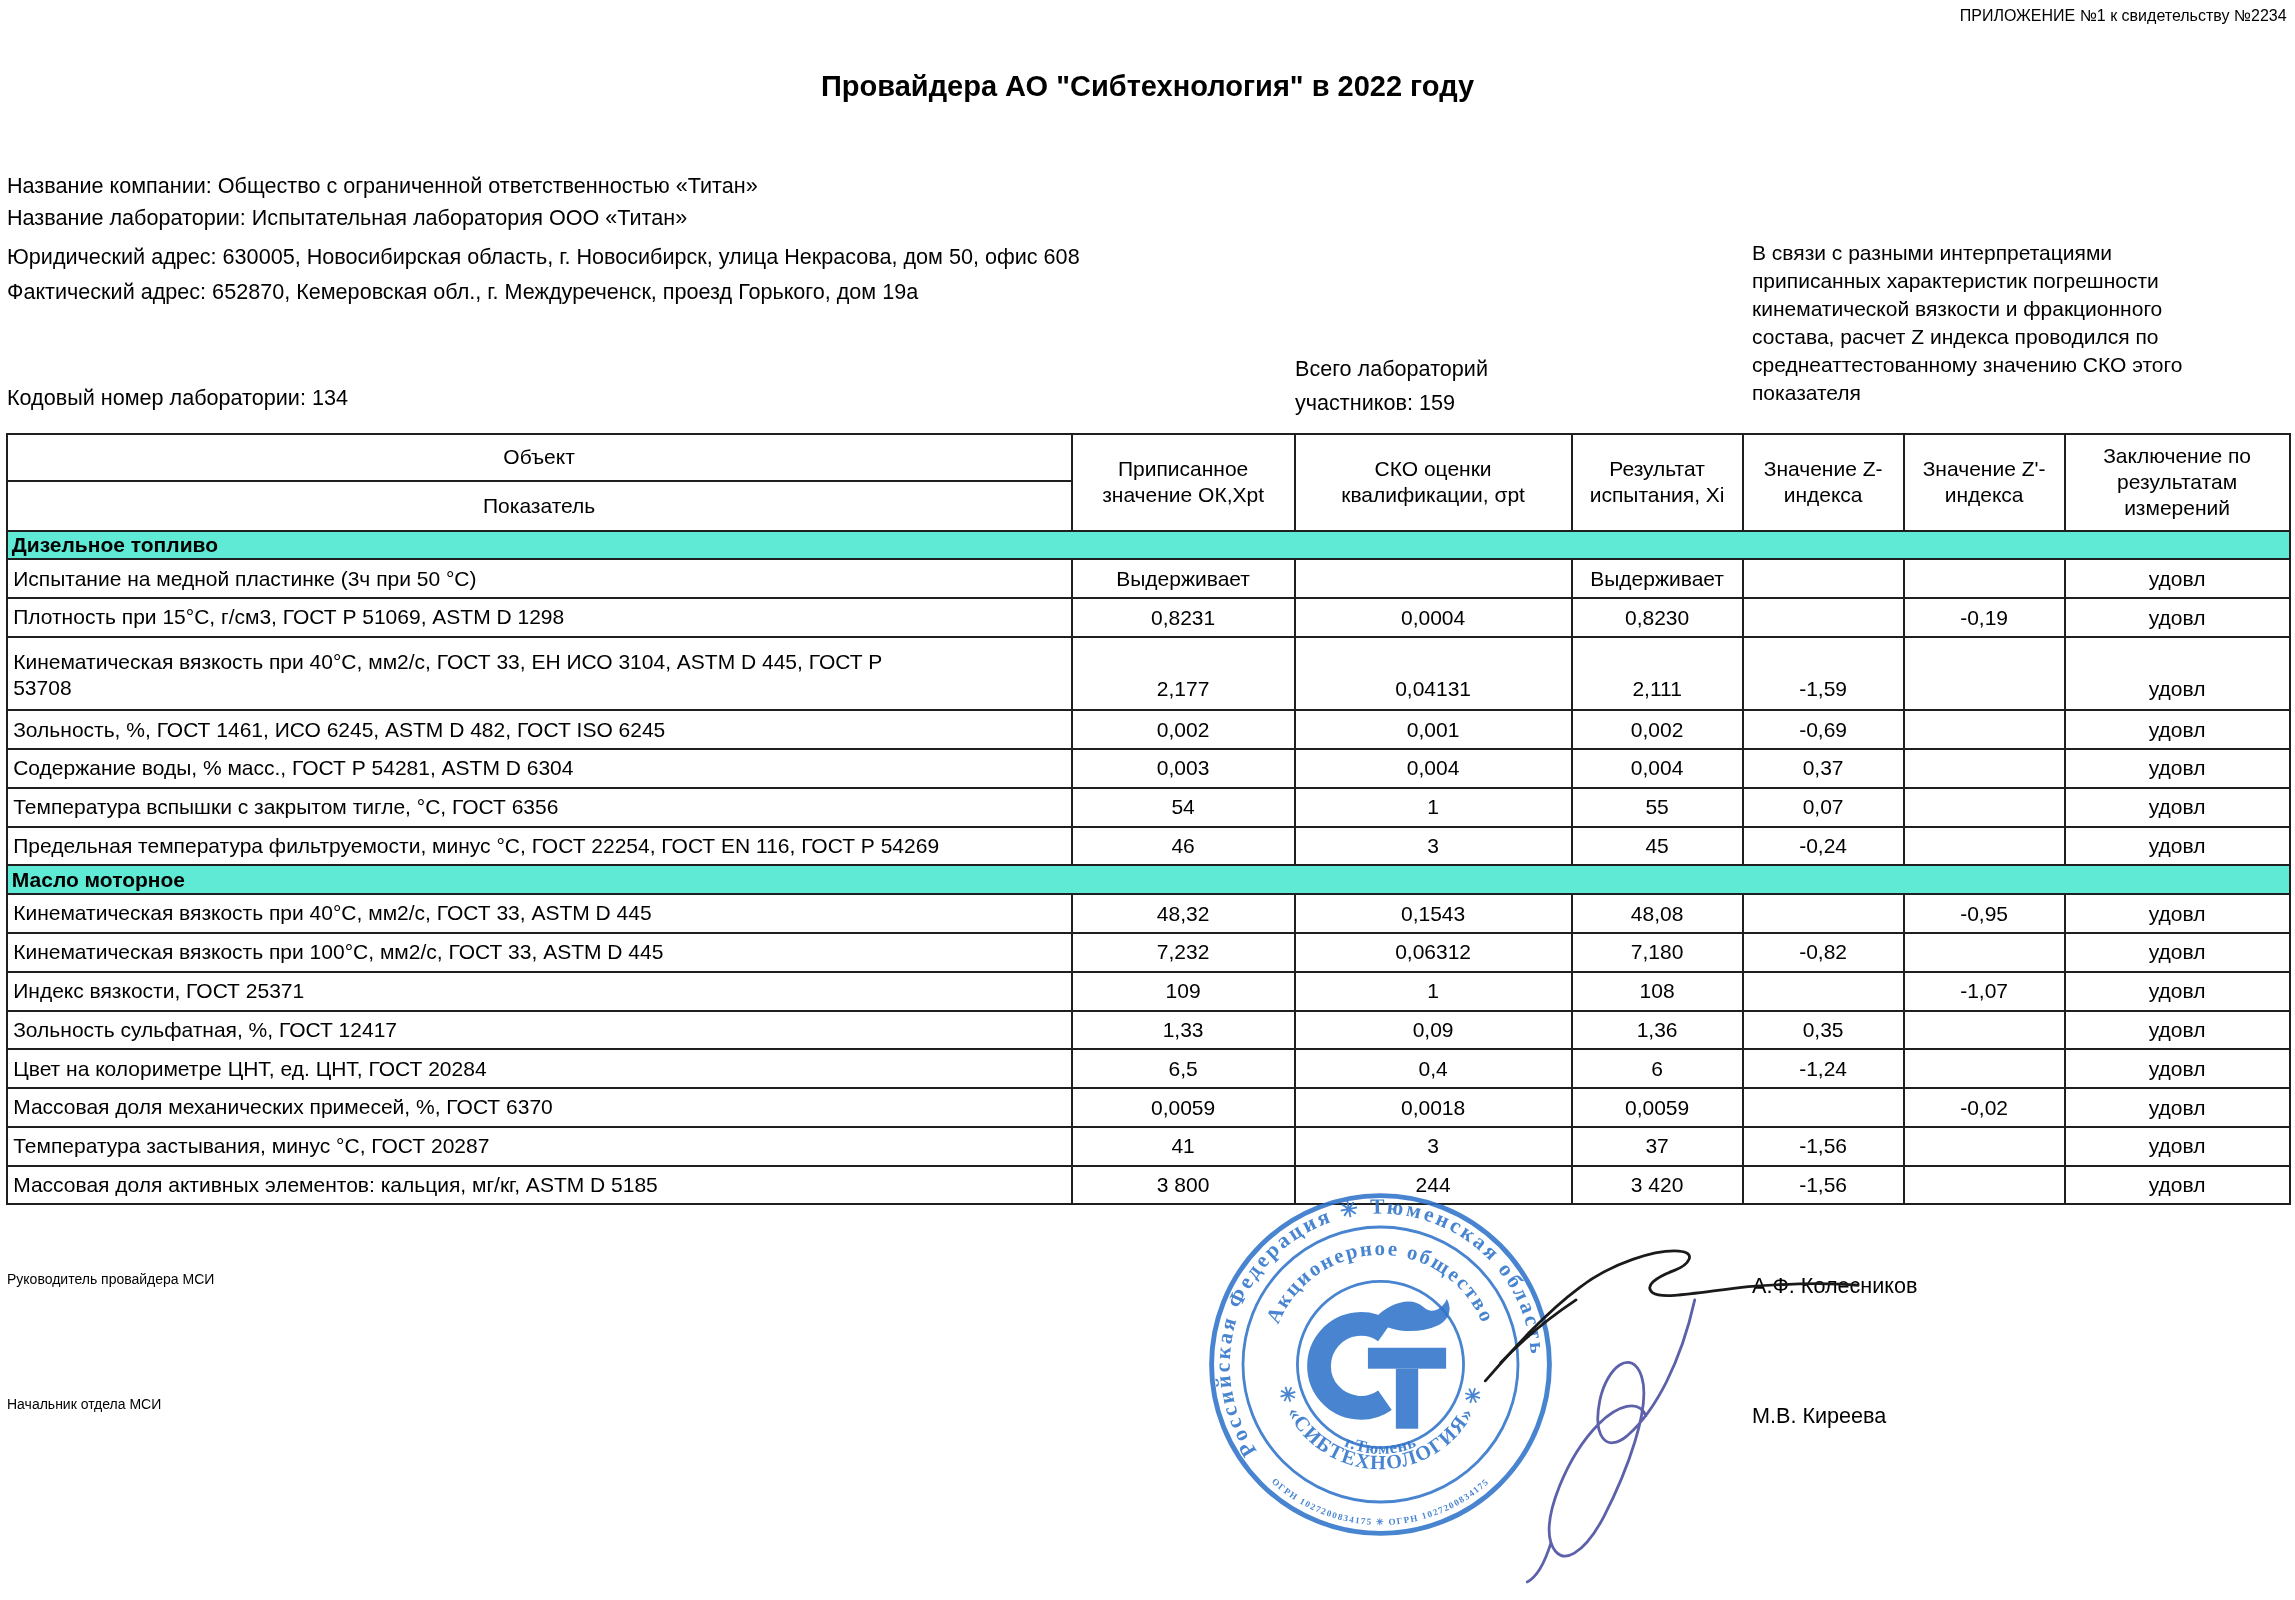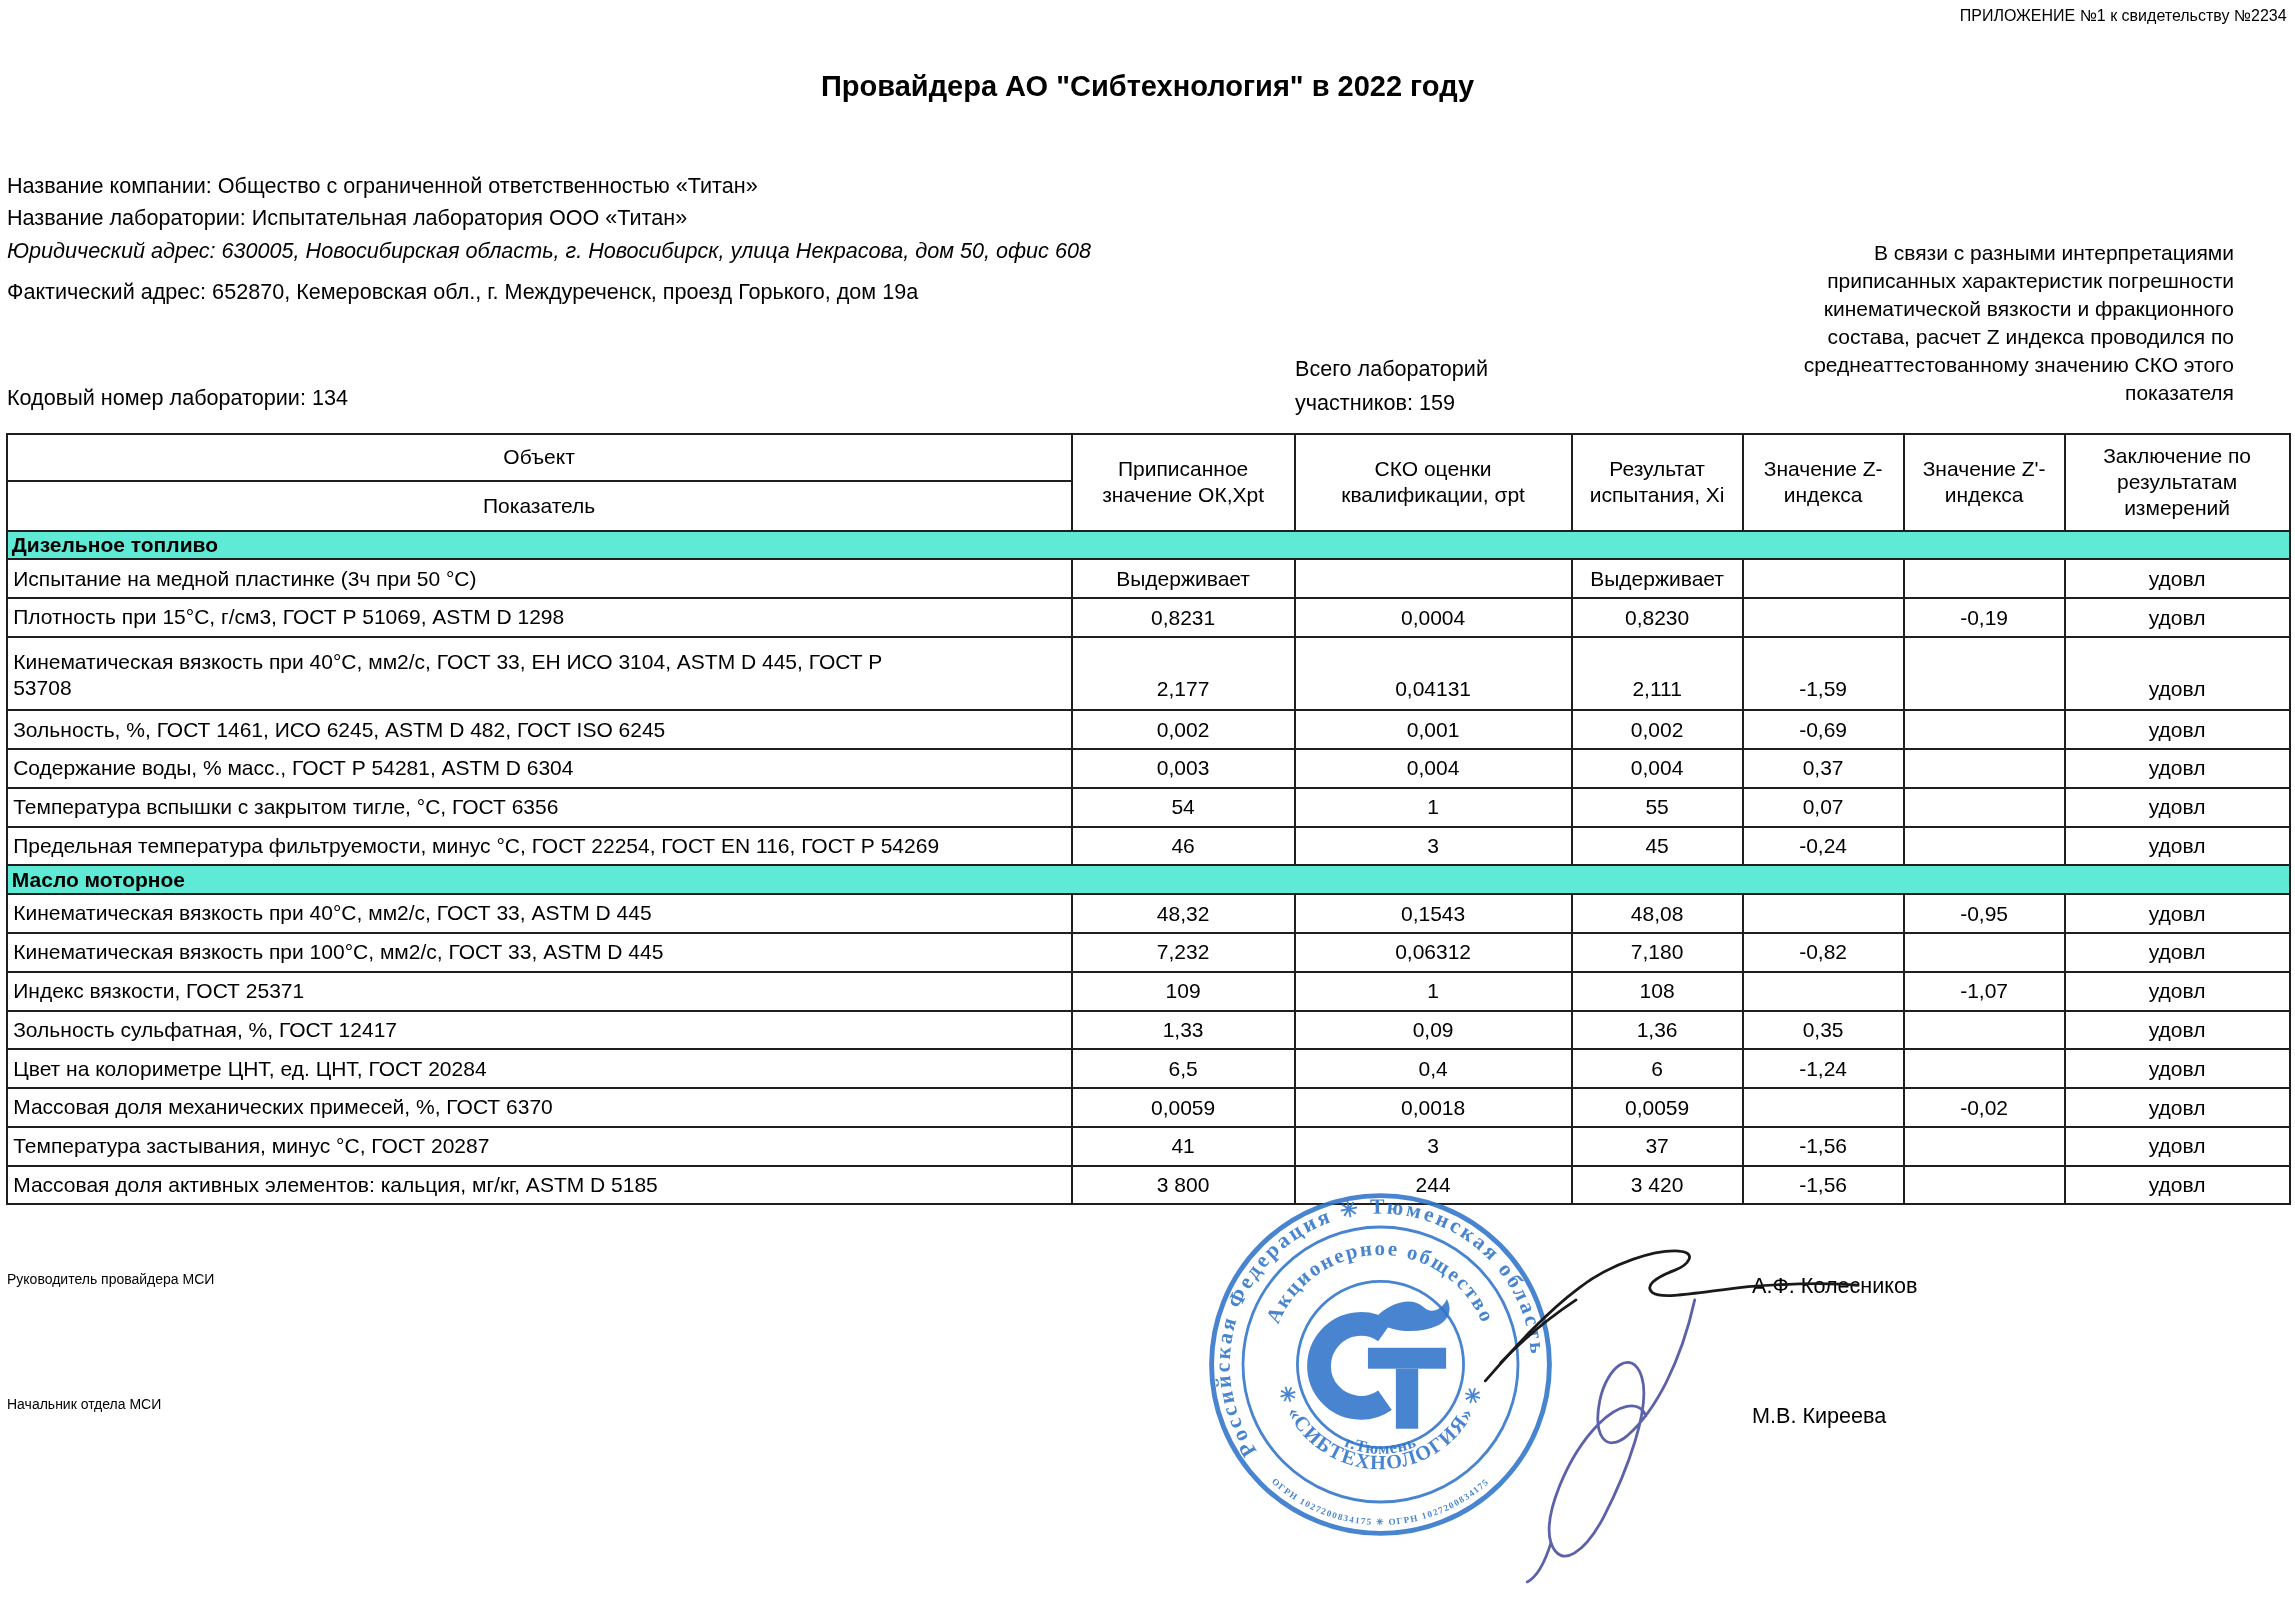--- a/index.html
+++ b/index.html
@@ -6,25 +6,25 @@
   body{
     width:2295px;height:1601px;position:relative;background:#ffffff;
     font-family:"Liberation Sans", sans-serif;color:#000;overflow:hidden;
   }
   .abs{position:absolute;}
   .appendix{top:7px;right:8.4px;font-size:16px;}
   .title{top:67px;left:21px;right:21px;text-align:center;font-weight:bold;font-size:29px;line-height:38px;}
   .infoline{left:7px;font-size:21.6px;line-height:1;white-space:nowrap;}
   .il-company{top:175px;}
   .il-lab{top:207px;}
-  .il-legal{top:240px;font-style:italic;}
+  .il-legal{top:246px;}
   .il-fact{top:281px;}
   .il-code{top:378px;margin-top:9px;}
   .participants{left:1295px;top:352px;width:209px;font-size:21.6px;line-height:34px;}
-  .note{left:1752px;top:239px;width:482px;font-size:21px;line-height:28px;text-align:right;}
+  .note{left:1752px;top:239px;width:482px;font-size:21px;line-height:28px;}
   table.results{
     position:absolute;left:5.6px;top:433px;width:2284px;
     border-collapse:collapse;table-layout:fixed;
     font-size:21px;
   }
   table.results th, table.results td{
     border:2.8px solid #1f1f1f;border-left-width:2.1px;border-right-width:2.1px;
     padding:1.4px 5.6px;overflow:hidden;
   }
   table.results th{font-weight:normal;text-align:center;vertical-align:middle;line-height:1.25;background:#fff;}

